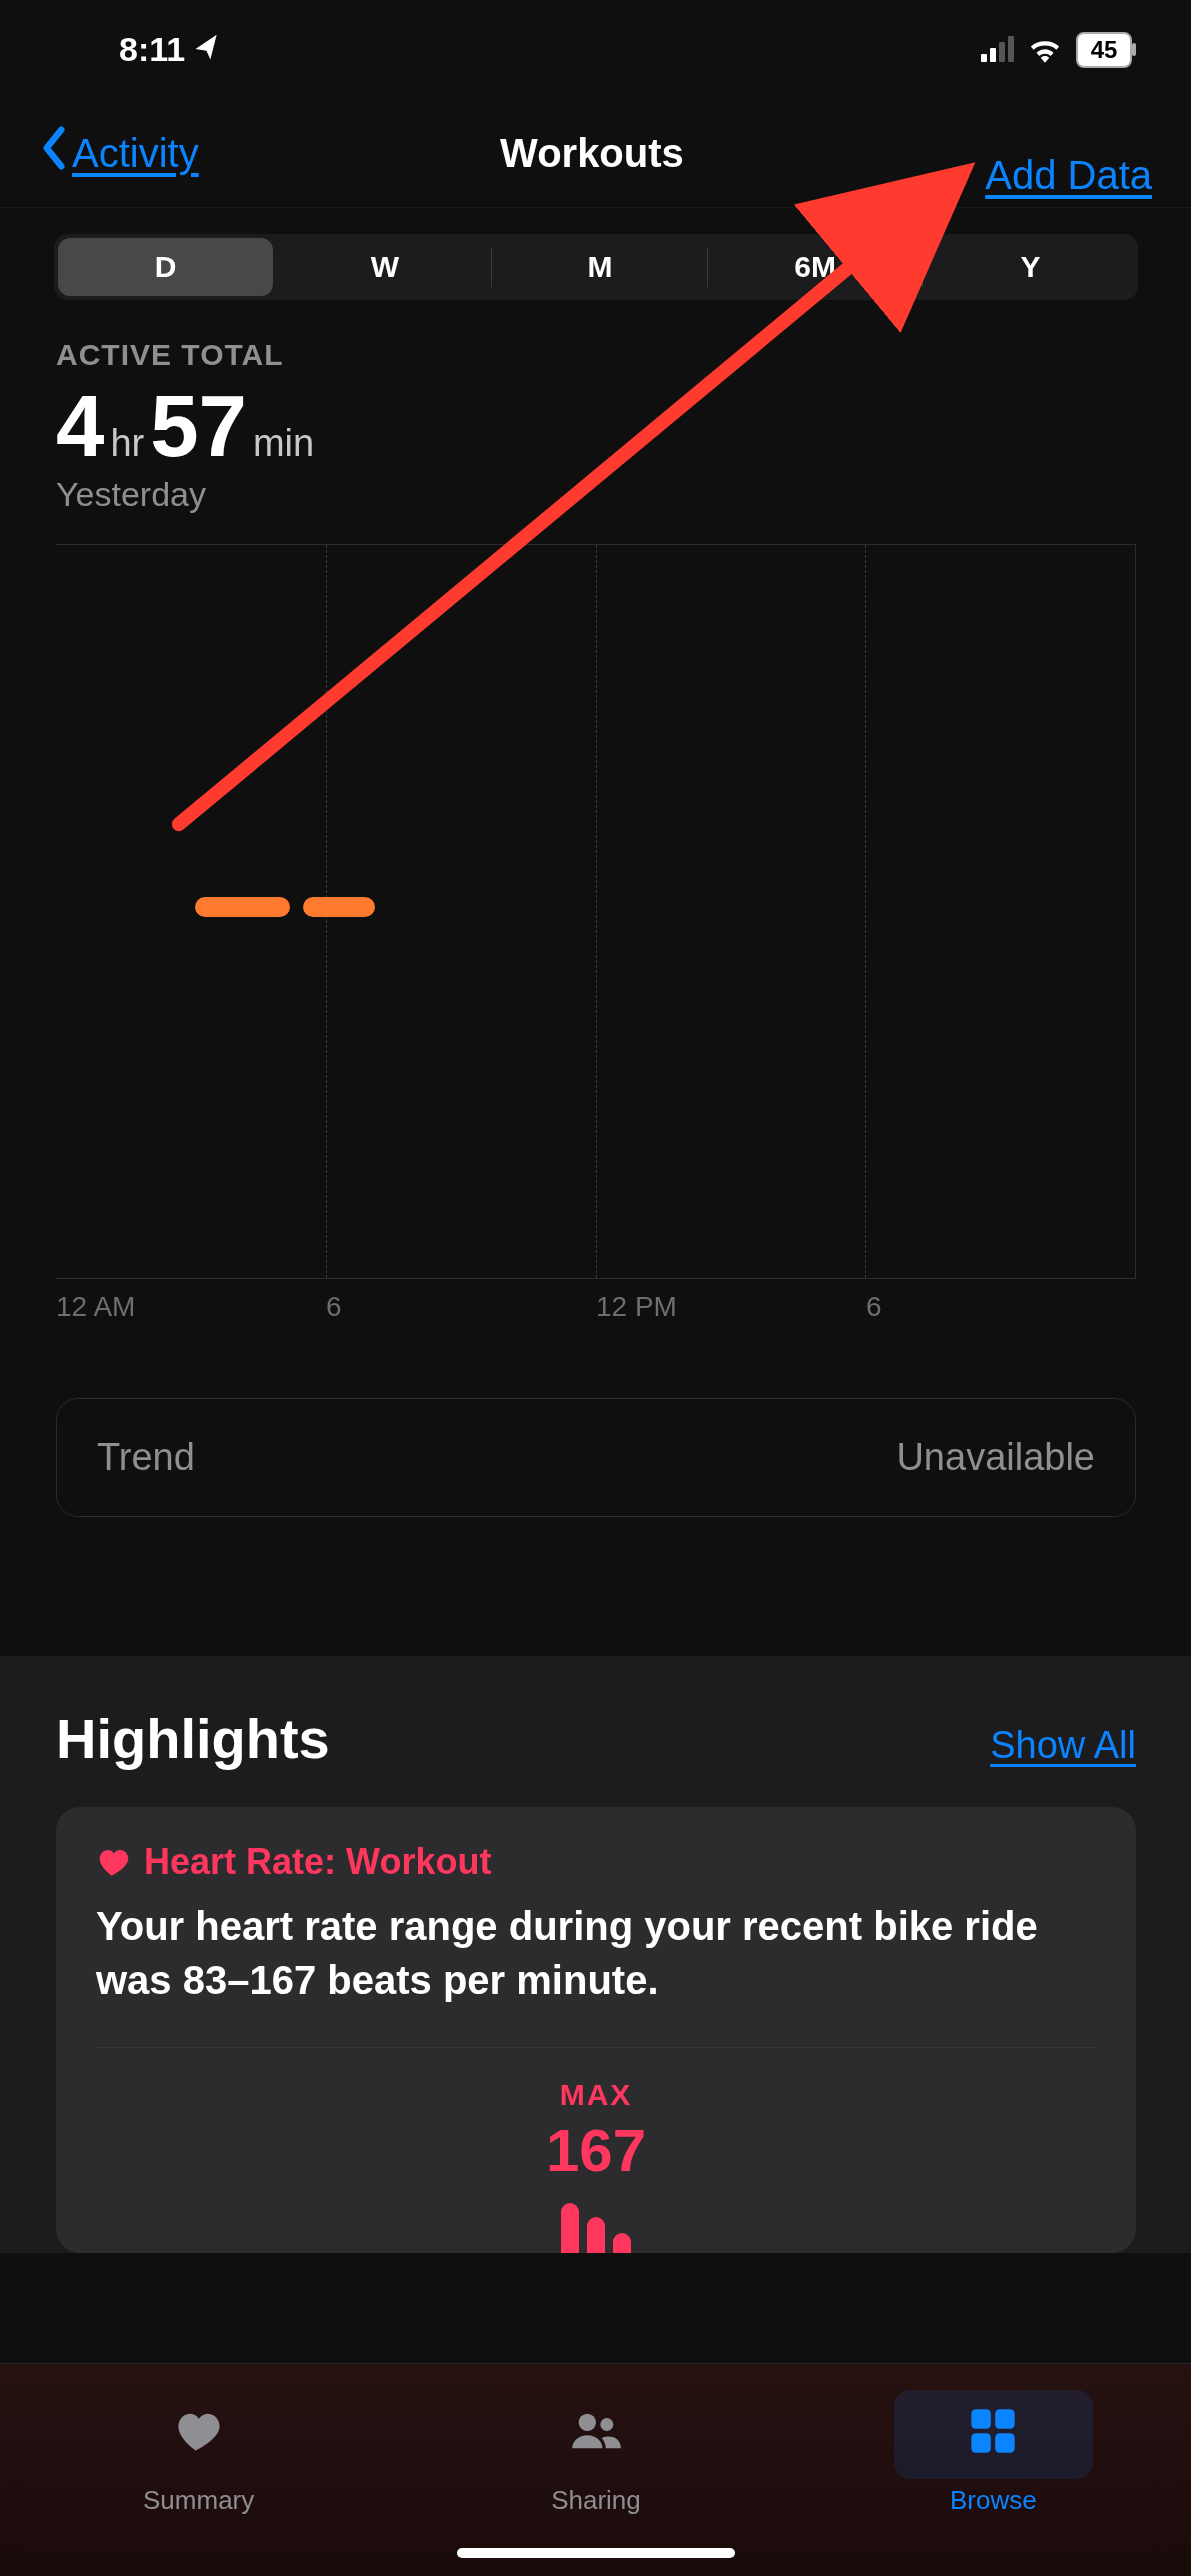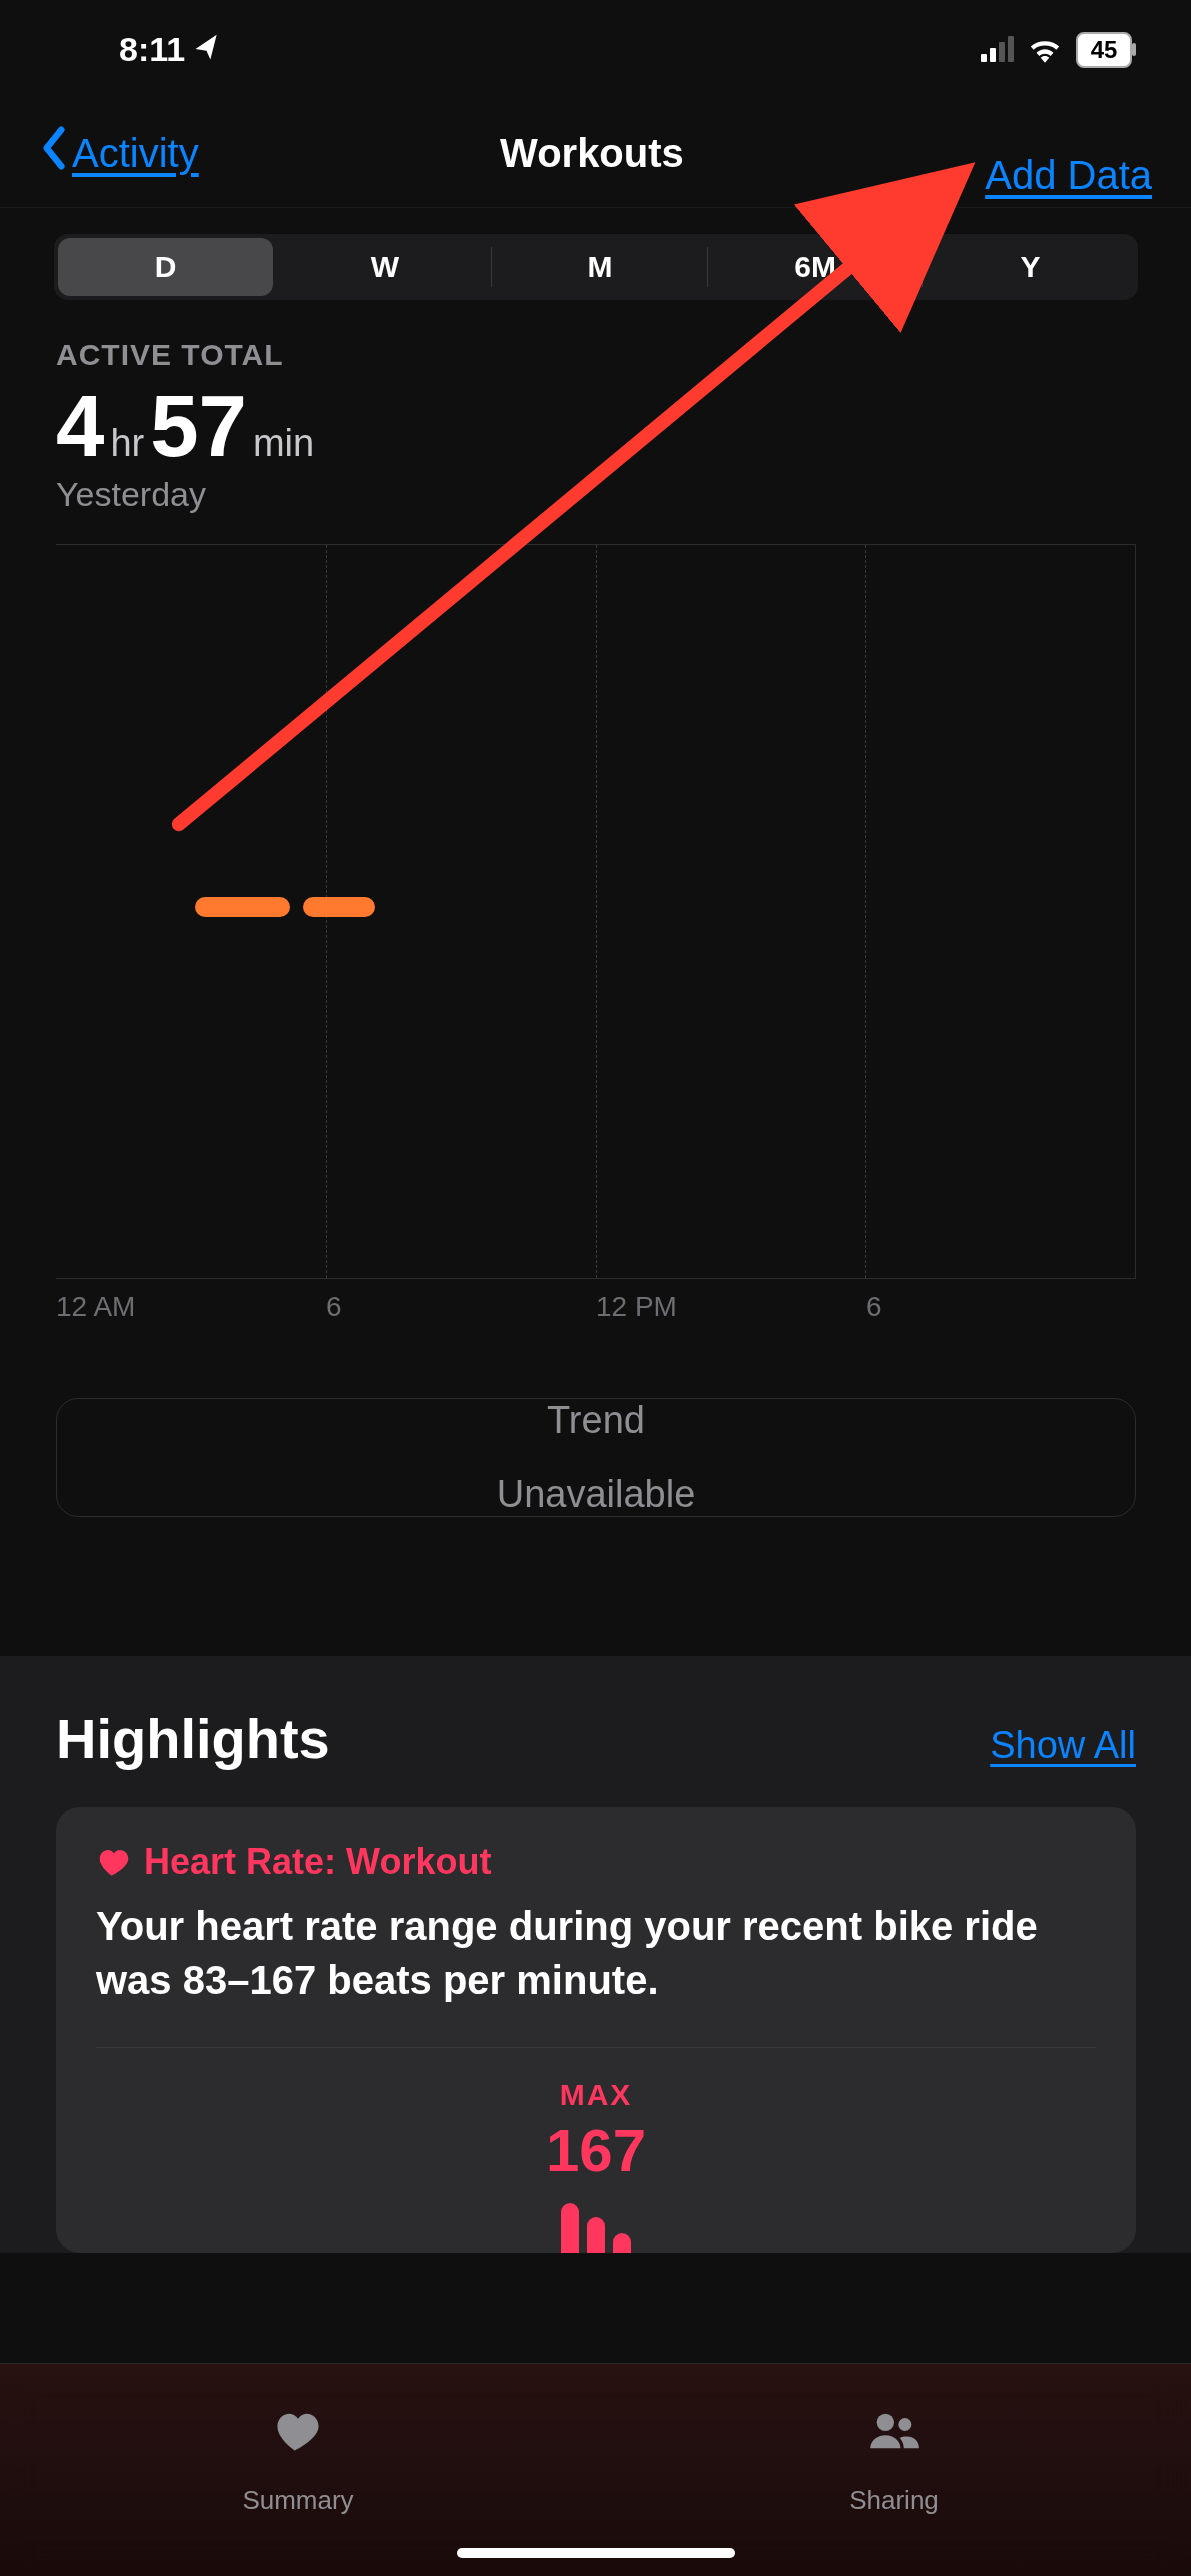--- a/index.html
+++ b/index.html
@@ -90,21 +90,21 @@
     position:absolute; height:20px; background:#ff7a2f; border-radius:10px;
   }
   .xlabels { display:flex; margin-top:12px; color:#6d6d72; font-size:28px;}
   .xlabels div { flex:1; }
 
   
   .trend-row {
     margin: 75px 56px 0 56px;
     border:1px solid #2c2c2e; border-radius:22px;
     height:119px; display:flex; align-items:center; justify-content:space-between;
-    padding: 0 40px; font-size:38px; color:#8e8e93;flex-direction:column;
+    padding: 0 40px; font-size:38px; color:#8e8e93;
   }
 
   
   .hl-section { margin-top: 139px; background:#1c1c1e; padding: 50px 56px 0 56px; }
   .hl-header { display:flex; align-items:baseline; justify-content:space-between; }
   .hl-title { font-size:56px; font-weight:800; color:#fff; }
   .hl-showall { font-size:38px; color:#0a84ff; text-decoration:underline; text-underline-offset:6px;}
   .hl-card {
     margin-top:36px; background:#2c2c2e; border-radius:24px; padding:34px 40px 0 40px;
   }
@@ -290,15 +290,28 @@
       <span>
         <svg viewBox="0 0 24 24" fill="#8e8e93">
             <circle cx="8" cy="8" r="4"></circle>
             <circle cx="17" cy="9" r="3"></circle>
             <path d="M1 20c0-3.3 3.1-6 7-6s7 2.7 7 6H1zm15.5 0c0-1.8-.7-3.5-1.9-4.8 1-.5 2.1-.7 3.4-.7 3 0 5.5 2 5.5 5.5h-7z"></path>
           </svg>
       </span>
     </div>
     <span>Sharing</span>
   </div>
+  <div class="tab active">
+    <div class="tab-icon-box">
+      <span>
+        <svg viewBox="0 0 24 24" fill="#0a84ff">
+            <rect x="2" y="2" width="9" height="9" rx="2"></rect>
+            <rect x="13" y="2" width="9" height="9" rx="2"></rect>
+            <rect x="2" y="13" width="9" height="9" rx="2"></rect>
+            <rect x="13" y="13" width="9" height="9" rx="2"></rect>
+          </svg>
+      </span>
+    </div>
+    <span>Browse</span>
+  </div>
   <div class="home-indicator"></div>
 </div>
 
 
 </body></html>

